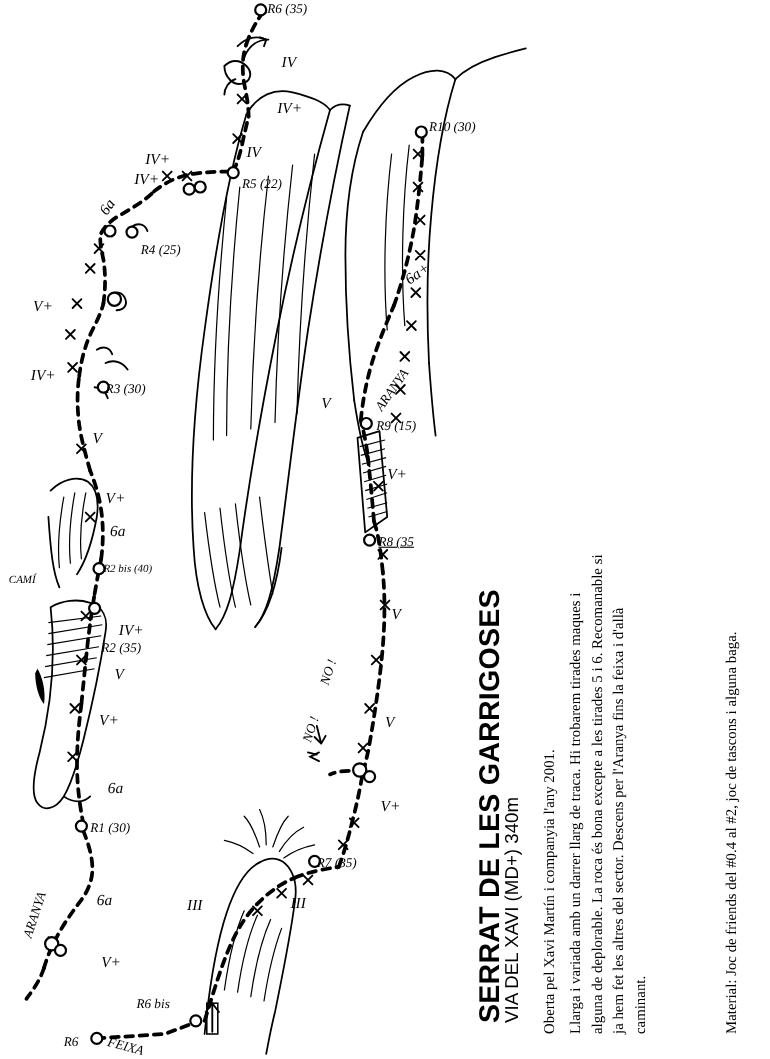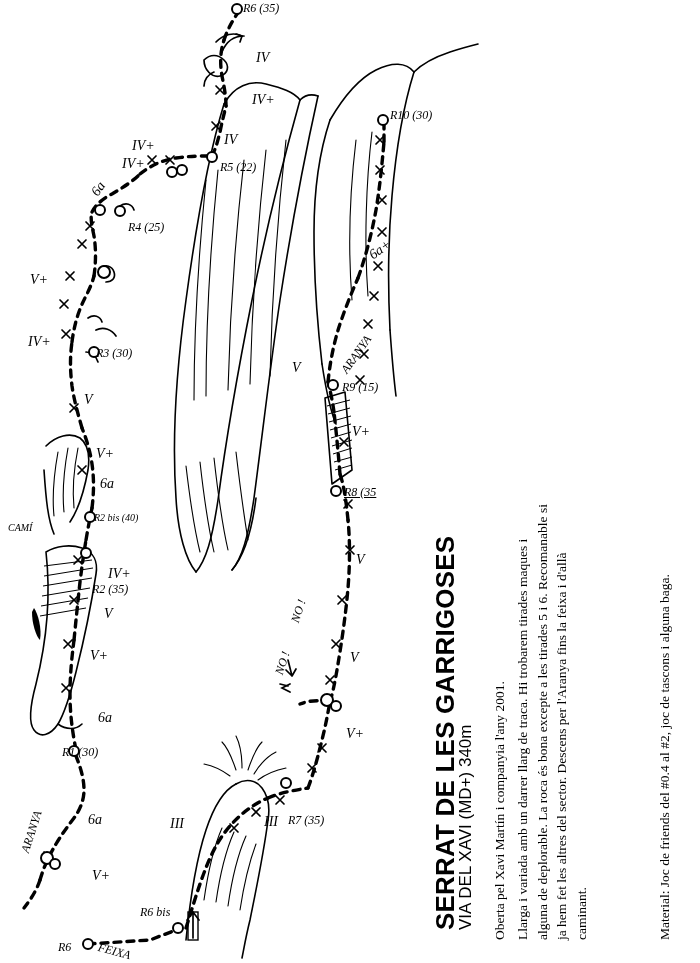--- a/index.html
+++ b/index.html
@@ -301,26 +301,26 @@
       <path d="M242,36 l-6,-2 M242,36 l-2,6"></path>
     </g>
   </svg>
 
   <div class="lbl" style="left:243px; top:1px;">R6 (35)</div>
   <div class="lbl" style="left:220px; top:160px;">R5 (22)</div>
   <div class="lbl" style="left:128px; top:208px;margin-top:12px;">R4 (25)</div>
   <div class="lbl" style="left:96px; top:346px;">R3 (30)</div>
   <div class="lbl sm" style="left:94px; top:512px;">R2 bis (40)</div>
   <div class="lbl" style="left:92px; top:548px;margin-top:34px;">R2 (35)</div>
-  <div class="lbl" style="left:62px; top:745px;">R1 (30)</div>
+  <div class="lbl" style="left:82px; top:745px;">R1 (30)</div>
   <div class="lbl" style="left:390px; top:108px;">R10 (30)</div>
   <div class="lbl" style="left:342px; top:380px;font-style:italic;">R9 (15)</div>
   <div class="lbl" style="left:344px; top:485px;text-decoration:underline;">R8 (35</div>
-  <div class="lbl" style="left:288px; top:777px;margin-top:36px;">R7 (35)</div>
-  <div class="lbl" style="left:140px; top:905px;">R6 bis</div>
+  <div class="lbl" style="left:288px; top:777px;">R7 (35)</div>
+  <div class="lbl" style="left:124px; top:905px;">R6 bis</div>
   <div class="lbl" style="left:58px; top:940px;">R6</div>
 
   <div class="lbl big" style="left:256px; top:50px;">IV</div>
   <div class="lbl big" style="left:252px; top:92px;">IV+</div>
   <div class="lbl big" style="left:224px; top:132px;">IV</div>
   <div class="lbl big" style="left:132px; top:138px;">IV+</div>
   <div class="lbl big rot-m55" style="left:88px; top:190px;">6a</div>
   <div class="lbl big" style="left:30px; top:272px;">V+</div>
   <div class="lbl big" style="left:28px; top:334px;">IV+</div>
   <div class="lbl big" style="left:84px; top:392px;">V</div>

